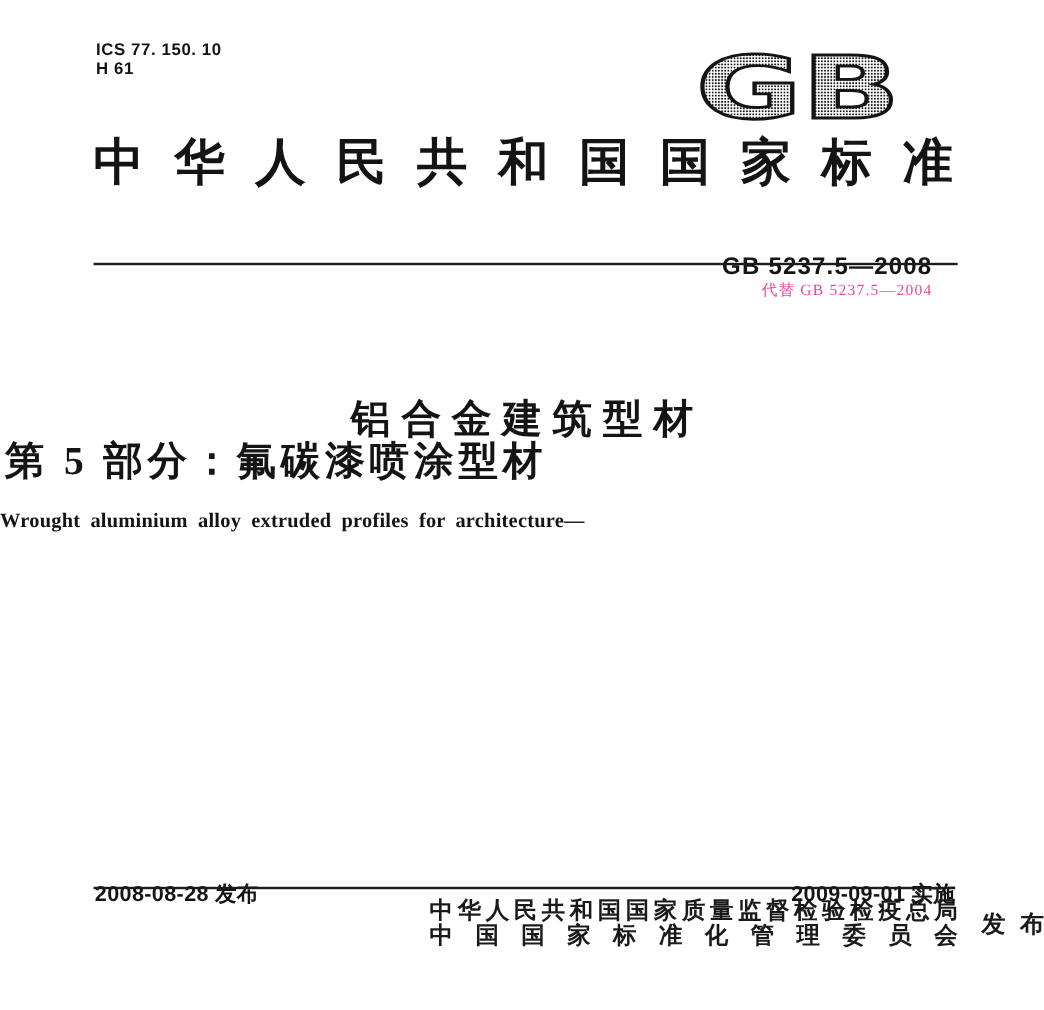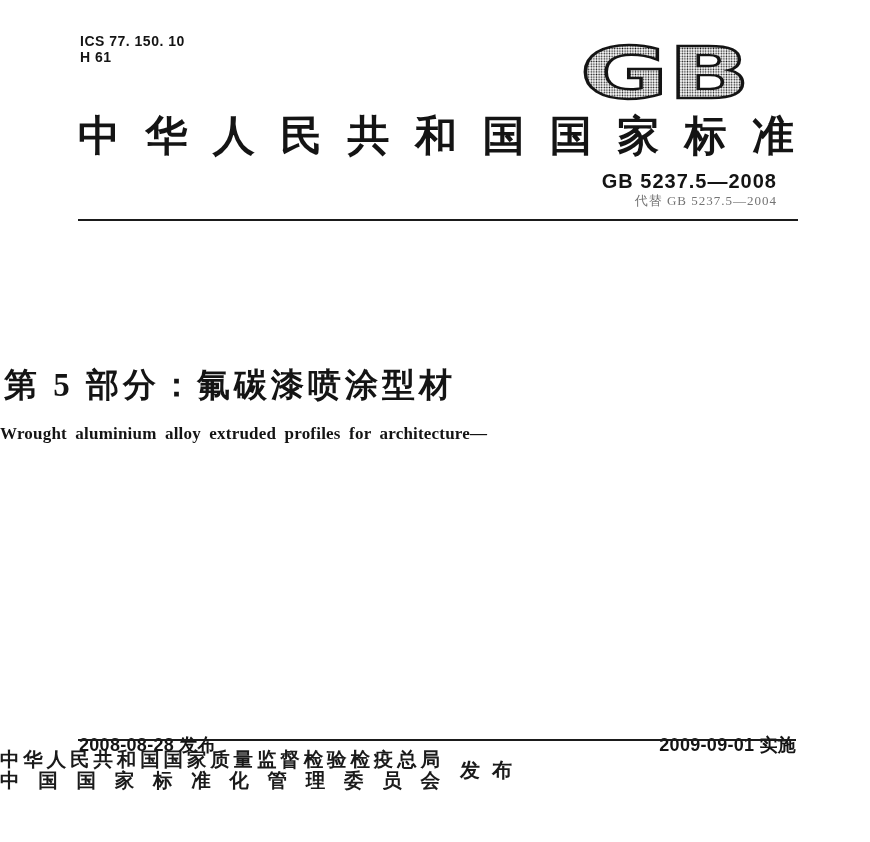--- a/index.html
+++ b/index.html
@@ -30,25 +30,25 @@
   .std-header {
     position: absolute; left: 78px; top: 112px; width: 716px;
     font-family: "Liberation Serif", "DejaVu Serif", serif;
     font-weight: bold; font-size: 42px; line-height: 48px;
     text-align: justify; text-align-last: justify;
     white-space: nowrap;
   }
 
   
   .std-number-block { position: absolute; right: 93px; top: 171px; text-align: right; }
-  .std-number { font-size: 20px; font-weight: bold; letter-spacing: 1px; line-height: 20px; }
+  .std-number { font-size: 20px; font-weight: bold; letter-spacing: 1px; line-height: 20px; margin-top: 41px; }
   .std-replaces {
     font-family: "Liberation Serif", "DejaVu Serif", serif;
     font-size: 13px; letter-spacing: 1px; line-height: 15px; margin-top: 2px;
-    color: #737373;
+    color: #ec4899;
   }
 
   .rule { position: absolute; left: 78px; height: 2px; background: #1b1b1b; }
   .rule-top { top: 219px; width: 720px; }
   .rule-bottom { top: 739px; width: 718px; }
 
   
   .title-cn-1 {
     position: absolute; left: 0; right: 0; top: 332px;
     text-align: center; font-weight: bold; font-size: 33px; line-height: 34px;
@@ -75,21 +75,21 @@
     position: absolute; left: 79px; top: 713px; width: 717px;
     display: flex; justify-content: space-between;
     font-size: 18px; font-weight: 600; letter-spacing: 0.3px; margin-top: 20px;
   }
   .date-item { white-space: nowrap; }
   .date-label { margin-left: 5px; }
 
   
   .issuer-row {
     position: absolute; left: 0; right: 0; top: 750px;
-    display: flex; justify-content: flex-start; align-items: center; gap: 20px;
+    display: flex; justify-content: flex-end; align-items: center; gap: 20px;
   }
   .issuer-lines {
     width: 440px;
     font-family: "Liberation Serif", "DejaVu Serif", serif;
     font-weight: bold; font-size: 19.5px; line-height: 20.5px;
     color: #1a1a1a;
   }
   .issuer-line { text-align: justify; text-align-last: justify; white-space: nowrap; }
   .publish-label {
     font-family: "Liberation Serif", "DejaVu Serif", serif;
@@ -119,20 +119,21 @@
 
   <div class="std-header">中华人民共和国国家标准</div>
 
   <div class="std-number-block">
     <div class="std-number">GB 5237.5—2008</div>
     <div class="std-replaces">代替 GB 5237.5—2004</div>
   </div>
 
   <div class="rule rule-top"></div>
 
+  <div class="title-cn-1">铝合金建筑型材</div>
   <div class="title-cn-2">第 5 部分：氟碳漆喷涂型材</div>
 
   <div class="title-en-1">Wrought aluminium alloy extruded profiles for architecture—</div>
 
   <div class="dates-row">
     <div class="date-item"><span>2008-08-28</span><span class="date-label">发布</span></div>
     <div class="date-item"><span>2009-09-01</span><span class="date-label">实施</span></div>
   </div>
 
   <div class="rule rule-bottom"></div>

